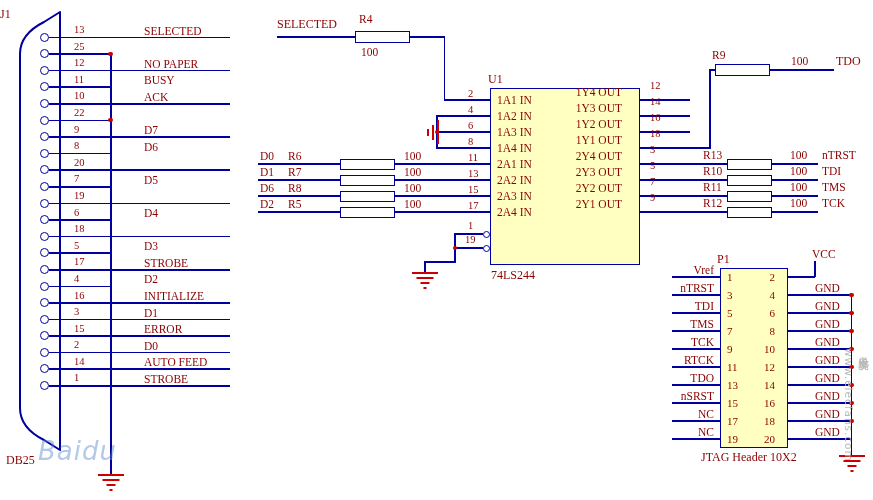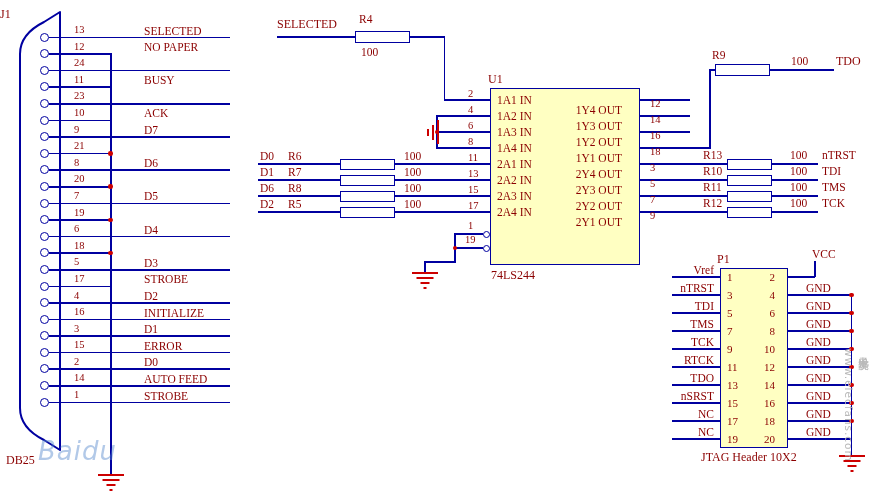--- a/index.html
+++ b/index.html
@@ -38,21 +38,21 @@
   .j1-row:nth-child(even):nth-child(-n+16) .w{width:63px}
   .j1-row:nth-child(even):nth-child(-n+16) .d{display:block}
   .db-shape{position:absolute;left:14px;top:8px;z-index:1}
 
   
   .u1-box{position:absolute;left:490px;top:88px;width:150px;height:177px;background:var(--fill);border:1.6px solid var(--wire);z-index:1}
   .u1-lrows{position:absolute;left:465px;top:92px;width:130px;z-index:3}
   .u1-lrows .row,.u1-rrows .row{position:relative;height:16px}
   .u1-lrows .pnum{position:absolute;left:3px;top:-3px}
   .u1-lrows .pname{position:absolute;left:32px;top:2px}
-  .u1-rrows{position:absolute;left:490px;top:102px;width:172px;z-index:3}
+  .u1-rrows{position:absolute;left:490px;top:84px;width:172px;z-index:3}
   .u1-rrows .pname{position:absolute;right:40px;top:2px}
   .u1-rrows .pnum{position:absolute;left:160px;top:-3px}
 
   
   .irows{position:absolute;left:258px;top:156px;width:240px;z-index:2}
   .irow{position:relative;height:16px}
   .irow .w1{position:absolute;left:0;top:7.2px;width:82px;height:1.6px;background:var(--wire)}
   .irow .body{position:absolute;left:82px;top:2.5px;width:55px;height:11px;border:1.6px solid var(--wire);background:#fff}
   .irow .w2{position:absolute;left:137px;top:7.2px;width:95px;height:1.6px;background:var(--wire)}
   .irow .net{left:2px;top:-6px}
@@ -71,21 +71,21 @@
 
   
   .p1-box{position:absolute;left:720px;top:268px;width:68px;height:180px;background:var(--fill);border:1.6px solid var(--wire);z-index:1}
   .p1-rows{position:absolute;left:672px;top:268px;width:186px;z-index:3}
   .p1-row{position:relative;height:18px}
   .p1-row .lw{position:absolute;left:0;top:8.2px;width:48px;height:1.6px;background:var(--wire)}
   .p1-row .ln{left:0;width:42px;top:-4px;text-align:right}
   .p1-row .lnum{left:55px;top:3px;font-size:11px}
   .p1-row .rnum{left:86px;width:17px;top:3px;text-align:right;font-size:11px}
   .p1-row .rw{position:absolute;left:116px;top:8.2px;width:64px;height:1.6px;background:var(--wire)}
-  .p1-row .rl{left:134px;top:-4px}
+  .p1-row .rl{left:143px;top:-4px}
   .p1-row .d{display:none;left:177px;top:6.8px}
   .p1-row:nth-child(n+2):nth-child(-n+9) .d{display:block}
   .p1-row:first-child .rw{width:27px}
   .p1-row:first-child .rl{left:140px;top:-20px}
   .p1-row .vw{display:none}
   .p1-row:first-child .vw{display:block;position:absolute;left:142.4px;top:-7px;width:1.6px;height:16px;background:var(--wire)}
 
   
   .wm-baidu{position:absolute;left:38px;top:436px;z-index:5;font-family:"DejaVu Sans",sans-serif;
             font-size:26px;font-weight:normal;font-style:italic;color:rgba(85,135,205,.45);letter-spacing:1px}
@@ -106,65 +106,58 @@
       <div class="j1-row">
     <span class="hole"></span>
     <span class="w"></span>
 
     <span class="n lbl num">13</span>
     <span class="l lbl">SELECTED</span>
   </div>
       <div class="j1-row">
     <span class="hole"></span>
     <span class="w"></span>
+    <span class="d dot"></span>
+    <span class="n lbl num">25</span>
+    <span class="l lbl"></span>
+  </div>
+      <div class="j1-row">
+    <span class="hole"></span>
+    <span class="w"></span>
 
     <span class="n lbl num">12</span>
     <span class="l lbl">NO PAPER</span>
   </div>
       <div class="j1-row">
     <span class="hole"></span>
     <span class="w"></span>
-    <span class="d dot"></span>
-    <span class="n lbl num">24</span>
-    <span class="l lbl"></span>
-  </div>
-      <div class="j1-row">
-    <span class="hole"></span>
-    <span class="w"></span>
 
     <span class="n lbl num">11</span>
     <span class="l lbl">BUSY</span>
   </div>
       <div class="j1-row">
     <span class="hole"></span>
     <span class="w"></span>
-    <span class="d dot"></span>
-    <span class="n lbl num">23</span>
-    <span class="l lbl"></span>
-  </div>
-      <div class="j1-row">
-    <span class="hole"></span>
-    <span class="w"></span>
 
     <span class="n lbl num">10</span>
     <span class="l lbl">ACK</span>
   </div>
       <div class="j1-row">
     <span class="hole"></span>
     <span class="w"></span>
+    <span class="d dot"></span>
+    <span class="n lbl num">22</span>
+    <span class="l lbl"></span>
+  </div>
+      <div class="j1-row">
+    <span class="hole"></span>
+    <span class="w"></span>
 
     <span class="n lbl num">9</span>
     <span class="l lbl">D7</span>
-  </div>
-      <div class="j1-row">
-    <span class="hole"></span>
-    <span class="w"></span>
-    <span class="d dot"></span>
-    <span class="n lbl num">21</span>
-    <span class="l lbl"></span>
   </div>
       <div class="j1-row">
     <span class="hole"></span>
     <span class="w"></span>
 
     <span class="n lbl num">8</span>
     <span class="l lbl">D6</span>
   </div>
       <div class="j1-row">
     <span class="hole"></span>

